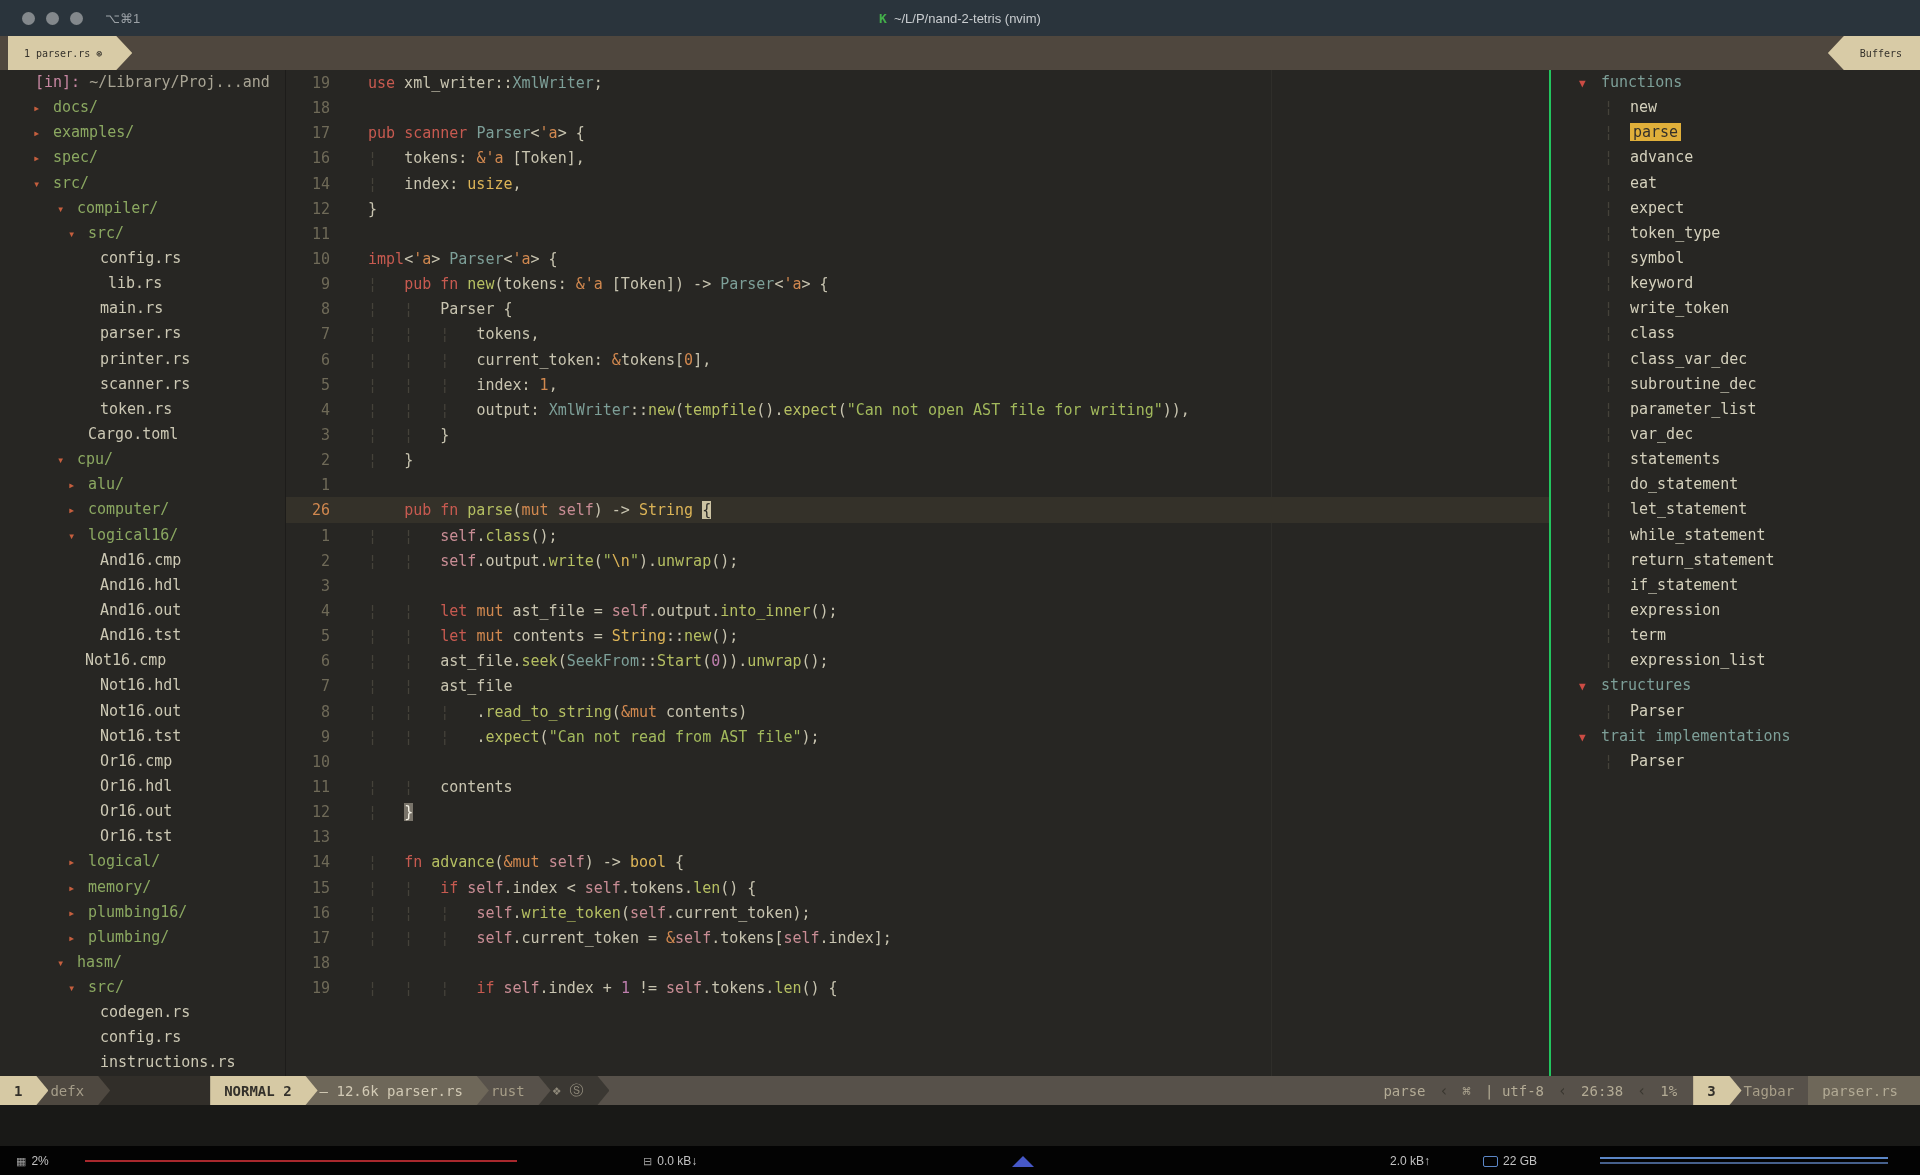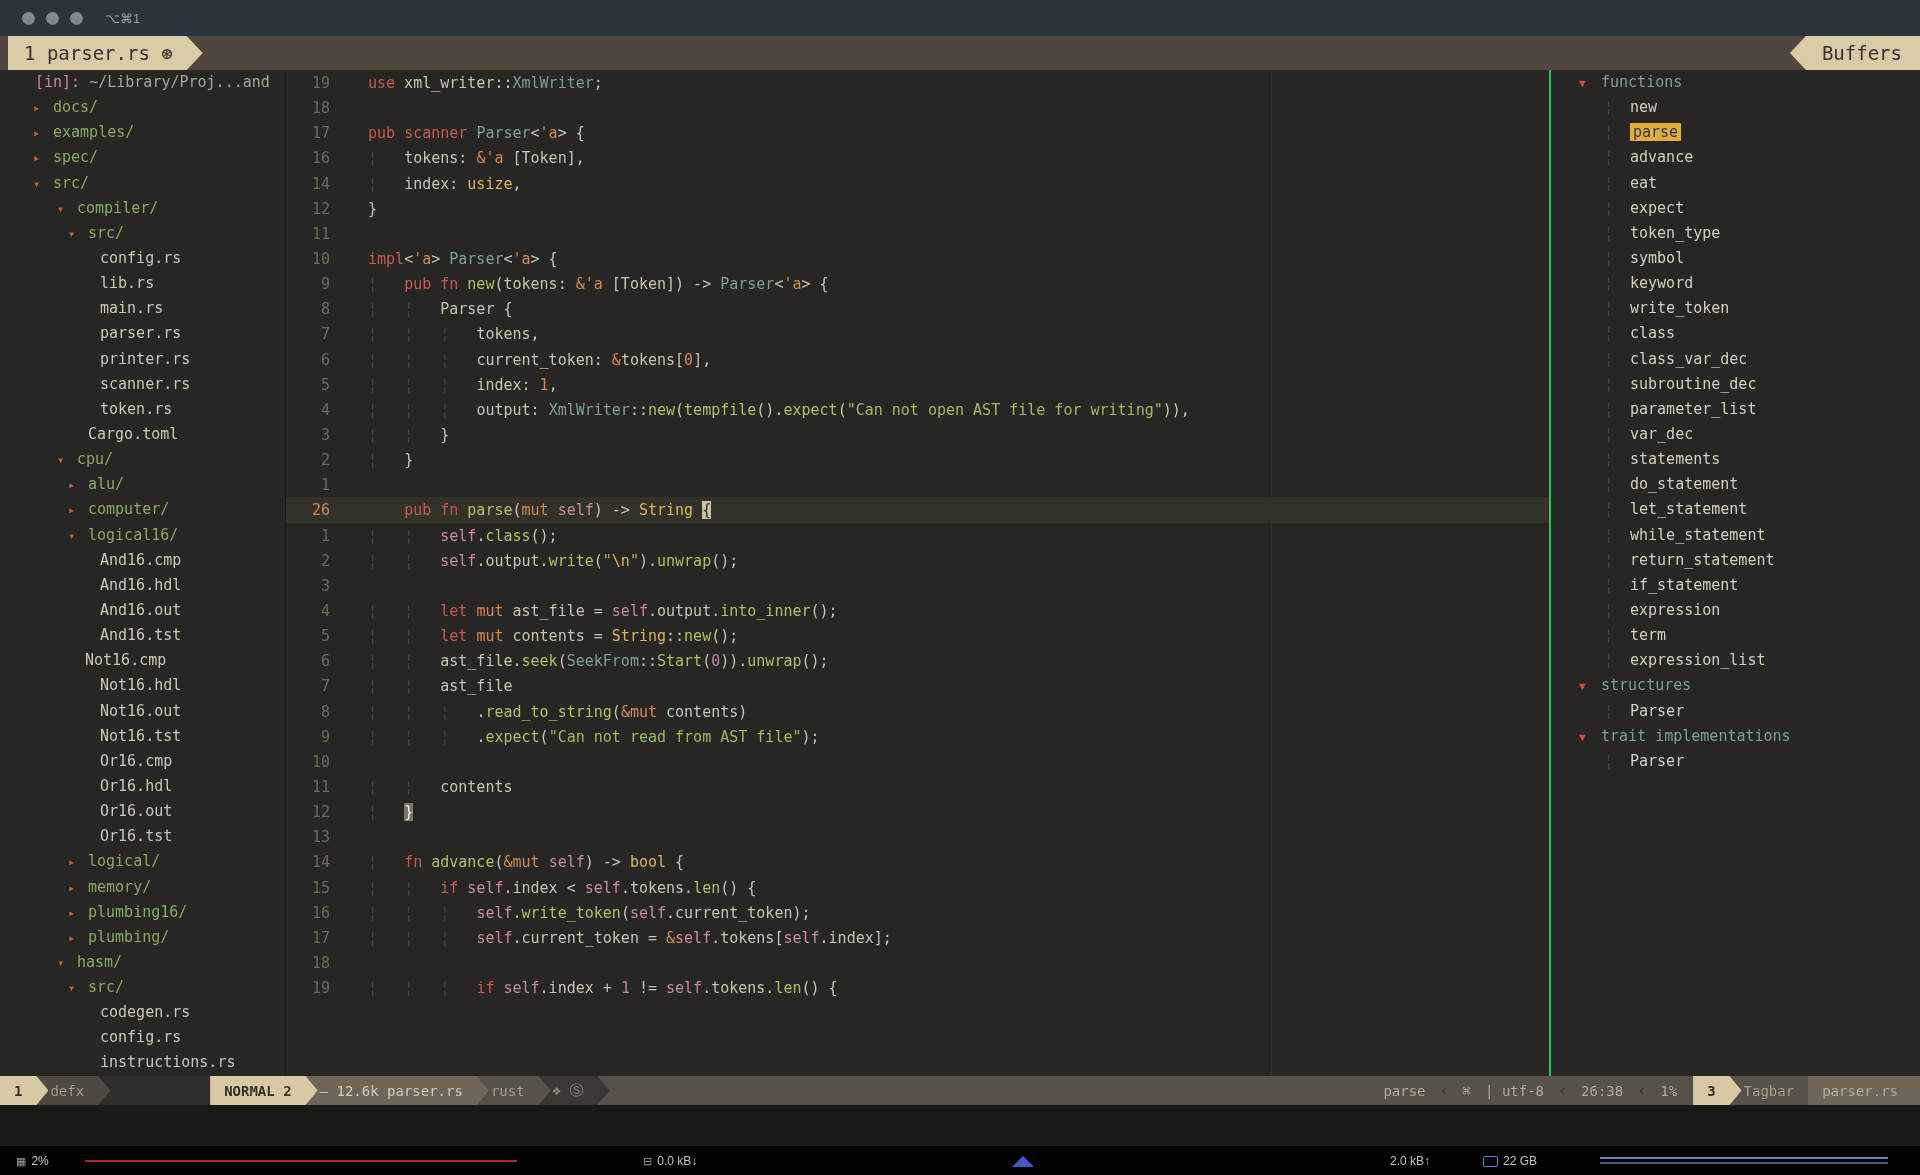--- a/index.html
+++ b/index.html
@@ -8,21 +8,21 @@
   
   .titlebar{height:36px;background:#2a343c;display:flex;align-items:center;position:relative;}
   .lights{display:flex;gap:11px;margin-left:22px;}
   .light{width:13px;height:13px;border-radius:50%;background:#83888c;}
   .tb-shortcut{margin-left:22px;color:#9ba1a6;font-size:13px;font-family:"Liberation Sans",sans-serif;}
   .tb-center{position:absolute;left:0;right:0;text-align:center;color:#c9cdd0;font-size:13px;
              font-family:"Liberation Sans",sans-serif;}
   .kitty{color:#43b04a;font-weight:bold;margin-right:7px;font-family:"DejaVu Sans Mono",monospace;}
   
   .tabline{height:34px;background:#4f473e;display:flex;align-items:stretch;position:relative;}
-  .tab{background:#d8cba6;color:#35322b;font-size:19px;display:flex;align-items:center;}
+  .tab{background:#d8cba6;color:#35322b;font-size:10px;display:flex;align-items:center;}
   .tab.active{margin-left:8px;padding:0 30px 0 16px;
       clip-path:polygon(0 0,calc(100% - 16px) 0,100% 50%,calc(100% - 16px) 100%,0 100%);}
   .tab.buffers{margin-left:auto;padding:0 18px 0 32px;
       clip-path:polygon(16px 0,100% 0,100% 100%,16px 100%,0 50%);}
   
   .main{height:1006px;display:flex;overflow:hidden;}
   .filetree{width:285px;flex:none;overflow:hidden;border-right:1px solid #1d1c1a;font-size:15px;}
   .frow{height:25.15px;line-height:25.15px;white-space:pre;}
   .arrow{display:inline-block;width:20px;color:#c65f3e;font-size:12px;}
   .dirname{color:#8ba861;}
@@ -84,38 +84,39 @@
 
 <div class="screen">
 
   <div class="titlebar">
     <div class="lights">
       <div class="light"></div>
       <div class="light"></div>
       <div class="light"></div>
     </div>
     <span class="tb-shortcut">⌥⌘1</span>
+    <div class="tb-center"><span class="kitty">K</span><span>~/L/P/nand-2-tetris (nvim)</span></div>
   </div>
 
   <div class="tabline">
     <div class="tab active">1 parser.rs ⊛</div>
     <div class="tab buffers">Buffers</div>
   </div>
 
   <div class="main">
     <div class="filetree" id="tree">
         <div class="frow" style="padding-left: 35px;"><span class="rootpre">[in]:</span><span class="rootrest"> ~/Library/Proj...and</span></div>
         <div class="frow" style="padding-left: 33px;"><span class="arrow">▸</span><span class="dirname">docs/</span></div>
         <div class="frow" style="padding-left: 33px;"><span class="arrow">▸</span><span class="dirname">examples/</span></div>
         <div class="frow" style="padding-left: 33px;"><span class="arrow">▸</span><span class="dirname">spec/</span></div>
         <div class="frow" style="padding-left: 33px;"><span class="arrow">▾</span><span class="dirname">src/</span></div>
         <div class="frow" style="padding-left: 57px;"><span class="arrow">▾</span><span class="dirname">compiler/</span></div>
         <div class="frow" style="padding-left: 68px;"><span class="arrow">▾</span><span class="dirname">src/</span></div>
         <div class="frow" style="padding-left: 100px;"><span class="filename">config.rs</span></div>
-        <div class="frow" style="padding-left: 100px;"><span class="filename">lib.rs</span></div>
+        <div class="frow" style="padding-left: 80px; margin-left: 28px;"><span class="filename">lib.rs</span></div>
         <div class="frow" style="padding-left: 100px;"><span class="filename">main.rs</span></div>
         <div class="frow" style="padding-left: 100px;"><span class="filename">parser.rs</span></div>
         <div class="frow" style="padding-left: 100px;"><span class="filename">printer.rs</span></div>
         <div class="frow" style="padding-left: 100px;"><span class="filename">scanner.rs</span></div>
         <div class="frow" style="padding-left: 100px;"><span class="filename">token.rs</span></div>
         <div class="frow" style="padding-left: 88px;"><span class="filename">Cargo.toml</span></div>
         <div class="frow" style="padding-left: 57px;"><span class="arrow">▾</span><span class="dirname">cpu/</span></div>
         <div class="frow" style="padding-left: 68px;"><span class="arrow">▸</span><span class="dirname">alu/</span></div>
         <div class="frow" style="padding-left: 68px;"><span class="arrow">▸</span><span class="dirname">computer/</span></div>
         <div class="frow" style="padding-left: 68px;"><span class="arrow">▾</span><span class="dirname">logical16/</span></div>

